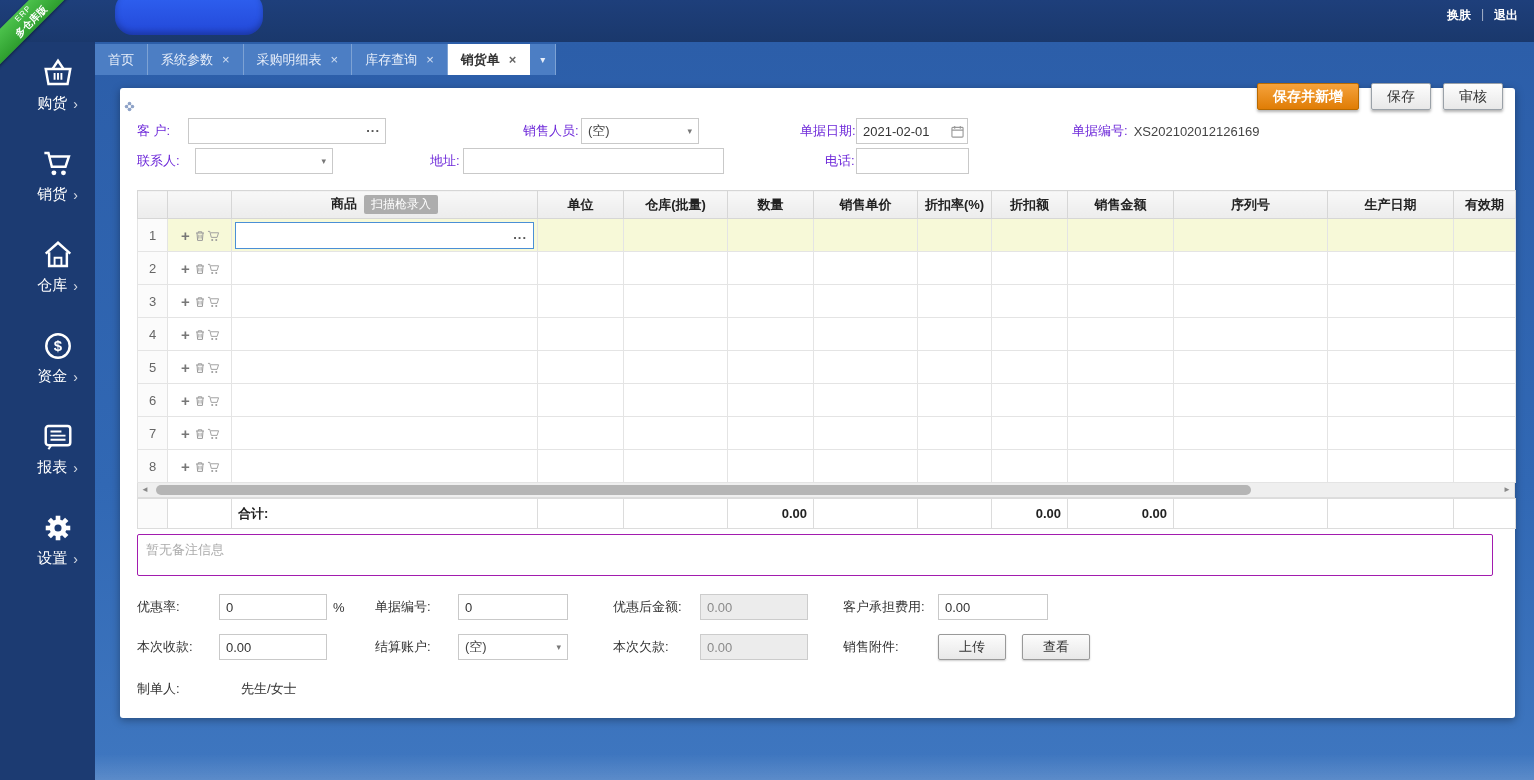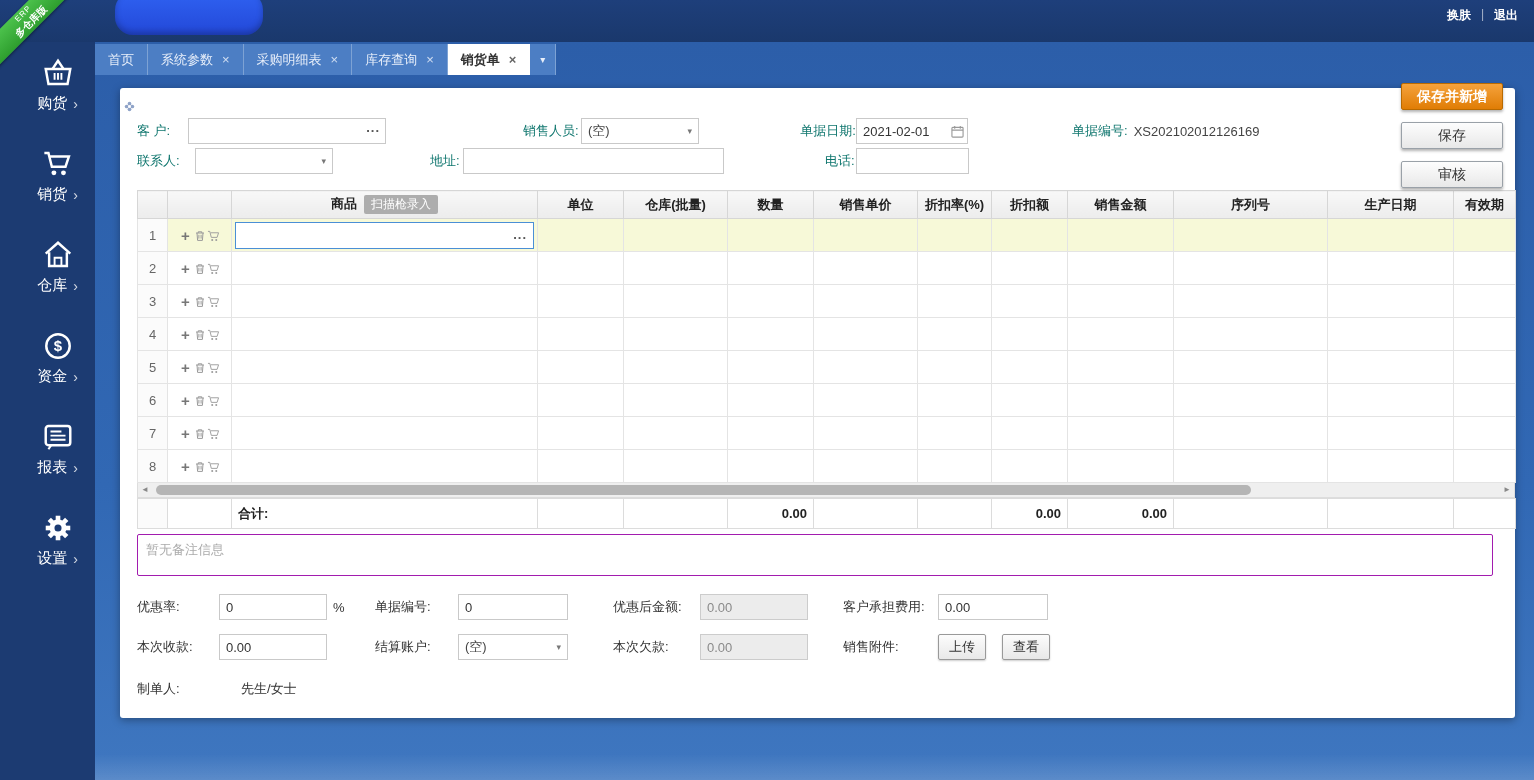--- a/index.html
+++ b/index.html
@@ -49,30 +49,30 @@
   .tab .close { margin-left:9px; font-size:13px; opacity:.85; }
   .tab.active { background:#fff; color:#333; font-weight:bold; }
   .tab.active .close { color:#666; opacity:1; }
   .tab.caret { width:26px; padding:0; justify-content:center; font-size:10px; }
 
   
   .panel { position:relative; margin:13px 19px 0 25px; height:630px; background:#fff; border-radius:3px;
            box-shadow:0 2px 8px rgba(0,0,0,.35); }
   .pin { position:absolute; left:4px; top:10px; }
 
-  .toolbar { position:absolute; top:-5px; right:12px; display:flex; gap:12px; z-index:9;flex-direction:column; }
+  .toolbar { position:absolute; top:-5px; right:12px; display:flex; gap:12px; z-index:9; }
   .btn { height:27px; padding:0 15px; font-size:14px; border-radius:2px; cursor:pointer;
          background:linear-gradient(#fdfdfd,#e8e8e8); border:1px solid #9aa1a8; color:#333;
          box-shadow:0 2px 3px rgba(0,0,0,.3); font-family:inherit; }
   .btn.primary { background:linear-gradient(#f5a23c,#e07d05); border:1px solid #b96a00; color:#fff; font-weight:bold; }
 
   
   .form-area { position:absolute; top:30px; left:17px; right:0; height:56px; }
   .fg { position:absolute; height:26px; display:flex; align-items:center; }
-  .fg .lbl { font-size:13px; color:#0f766e; white-space:nowrap; }
+  .fg .lbl { font-size:13px; color:#6d28d9; white-space:nowrap; }
   .tbox { height:26px; border:1px solid #c9c9c9; background:#fff; font-size:13px; color:#333; padding:0 6px; font-family:inherit; }
   .tbox:disabled { background:#ececec; color:#8a8a8a; border-color:#ccc; }
   .input-wrap { position:relative; display:inline-block; }
   .dots { position:absolute; right:6px; top:2px; color:#555; font-weight:bold; letter-spacing:1px; cursor:pointer; font-size:13px; }
   .cal { position:absolute; right:4px; top:6px; cursor:pointer; }
   .selbox { height:26px; border:1px solid #c9c9c9; background:#fff; display:flex; align-items:center;
             justify-content:space-between; padding:0 6px; font-size:13px; color:#444; cursor:pointer; }
   .selbox .arr { color:#777; font-size:9px; margin-left:6px; }
   .plain-val { font-size:13px; color:#444; margin-left:6px; }
 
@@ -105,21 +105,21 @@
   
   .remark { display:block; width:calc(100% - 22px); height:42px; margin-top:5px; border:1px solid #a21caf; border-radius:2px;
             padding:6px 8px; font-size:13px; color:#333; resize:none; font-family:inherit; }
   .remark::placeholder { color:#aaa; }
 
   
   .bform { position:relative; margin-top:18px; height:112px; }
   .bg-grp { position:absolute; height:26px; display:flex; align-items:center; }
   .bg-grp .lbl { font-size:13px; color:#333; white-space:nowrap; }
   .pc { font-size:13px; color:#333; margin-left:6px; }
-  .mini-btn { height:26px; padding:0 10px; font-size:13px; background:linear-gradient(#fcfcfc,#e8e8e8);
+  .mini-btn { height:26px; padding:0 20px; font-size:13px; background:linear-gradient(#fcfcfc,#e8e8e8);
               border:1px solid #999; border-radius:2px; color:#333; cursor:pointer; box-shadow:0 1px 2px rgba(0,0,0,.2); font-family:inherit; }
   .creator { color:#666; }
 </style>
 </head>
 <body>
 
 <div class="app">
 
   <div class="topbar">
     <div class="logo-pill"></div>
@@ -274,21 +274,21 @@
           </span>
         </div>
         <div class="fg" style="left:386px;top:0;">
           <span class="lbl" style="width:58px;">销售人员:</span>
           <div class="selbox" style="width:118px;">
             <span>(空)</span>
             <span class="arr">▾</span>
           </div>
         </div>
         <div class="fg" style="left:663px;top:0;">
-          <span class="lbl" style="width:56px;text-align:center;">单据日期:</span>
+          <span class="lbl" style="width:56px;">单据日期:</span>
           <span class="input-wrap">
             <input class="tbox" style="width: 112px; padding-right: 20px;" value="2021-02-01">
             <span class="cal">
               <svg width="13" height="13" viewBox="0 0 14 14" fill="none" stroke="#999" stroke-width="1.2">
                   <rect x="1" y="2.5" width="12" height="10.5" rx="1"></rect>
                   <path d="M1 5.5h12M4 1v3M10 1v3"></path>
                 </svg>
             </span>
           </span>
         </div>

